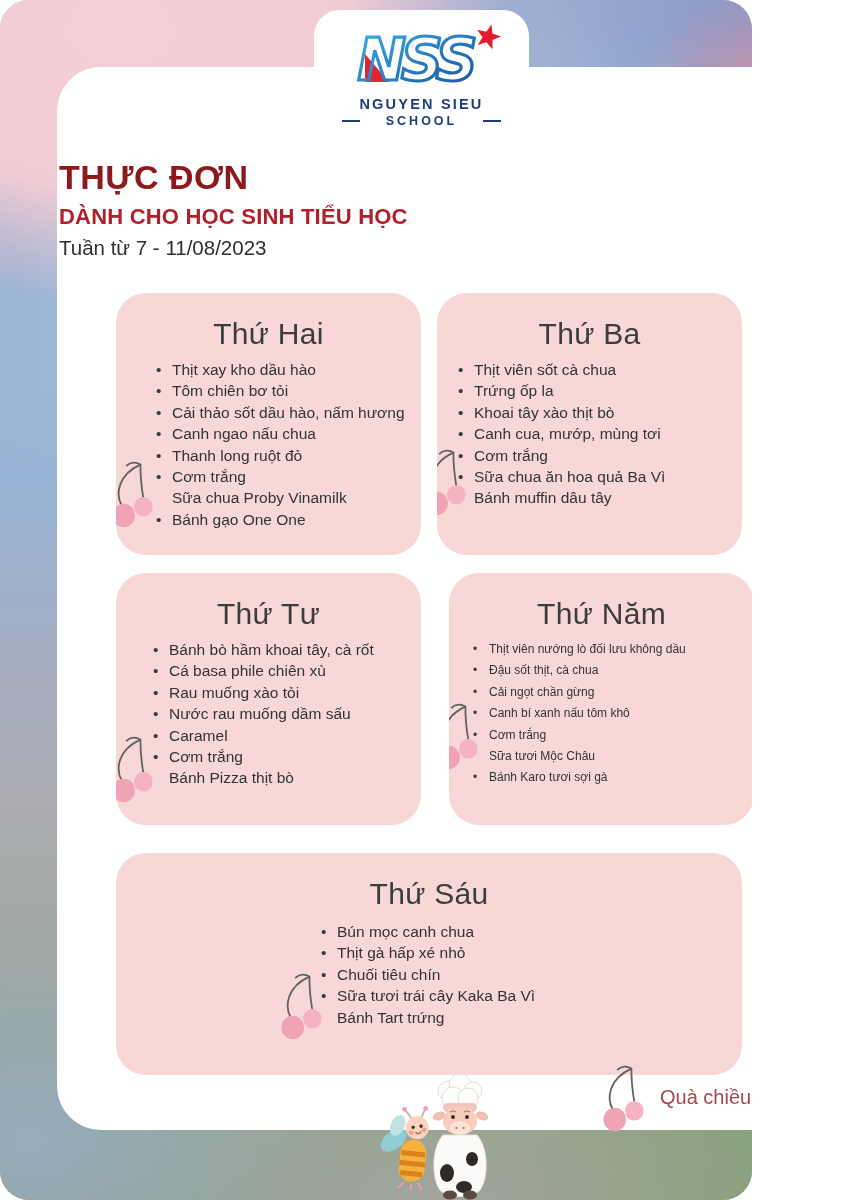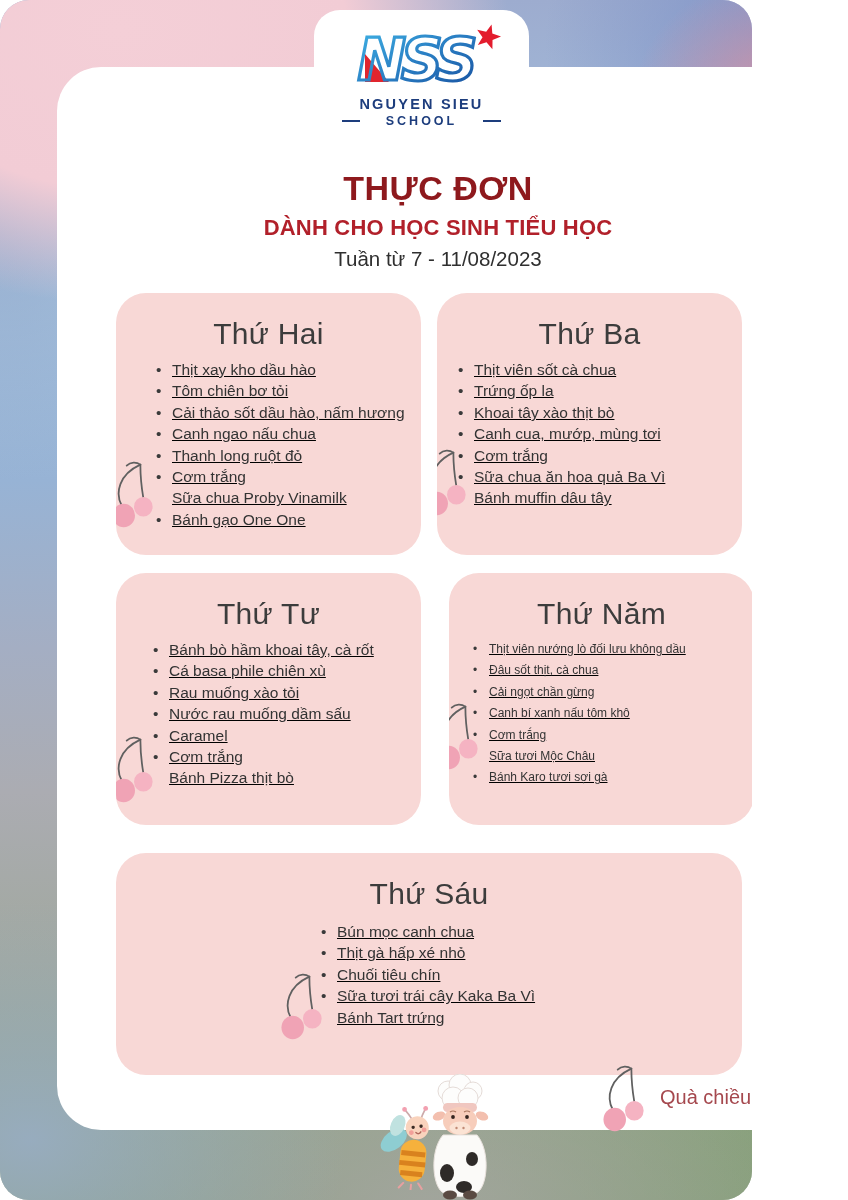--- a/index.html
+++ b/index.html
@@ -22,33 +22,33 @@
   .card{position:absolute;left:57px;top:67px;width:736px;height:1063px;background:#fff;border-radius:44px;}
   .logo-tab{position:absolute;left:314px;top:10px;width:215px;height:70px;background:#fff;border-radius:26px 26px 0 0;}
 
   .logo-block{position:absolute;left:314px;top:24px;width:215px;display:flex;flex-direction:column;align-items:center;}
   .nss-art{display:block;}
   .school-name{margin-top:6px;font-size:14.5px;font-weight:bold;letter-spacing:2.2px;color:var(--logo-navy);text-align:center;}
   .school-word-row{margin-top:2px;display:flex;align-items:center;gap:26px;}
   .school-word{font-size:12.5px;font-weight:bold;letter-spacing:3px;color:var(--logo-navy);}
   .dash{width:18px;height:2px;background:var(--logo-navy);}
 
-  .title,.subtitle,.week{position:absolute;left:57px;width:736px;text-align:center;margin:13px;}
+  .title,.subtitle,.week{position:absolute;left:57px;width:736px;text-align:left;margin:2px;}
   .title{top:156px;font-size:34px;font-weight:bold;letter-spacing:.5px;color:var(--title-maroon);}
   .subtitle{top:202px;font-size:22px;font-weight:bold;letter-spacing:.2px;color:var(--subtitle-red);}
   .week{top:234px;font-size:20.5px;color:#2f2f2f;}
 
   .day-card{position:absolute;background:var(--card-pink);border-radius:30px;overflow:hidden;box-sizing:border-box;padding-top:22px;}
   .day-0{left:116px;top:293px;width:305px;height:262px;}
   .day-1{left:437px;top:293px;width:305px;height:262px;}
   .day-2{left:116px;top:573px;width:305px;height:252px;}
   .day-3{left:449px;top:573px;width:305px;height:252px;}
   .day-4{left:116px;top:853px;width:626px;height:222px;}
   .day-title{margin:0;text-align:center;font-size:30px;line-height:38px;font-weight:500;color:var(--day-title);letter-spacing:.3px;}
-  .menu-list{list-style:none;margin:6px 0 0 0;padding:0 17px 0 41px;text-decoration:underline;}
+  .menu-list{list-style:none;margin:6px 0 0 0;padding:0 17px 0 41px;}
   .day-1 .menu-list{padding-left:22px;}
   .day-2 .menu-list{padding-left:38px;}
   .day-3 .menu-list{padding-left:25px;}
   .day-3 .menu-list li{font-size:12px;}
   .day-4 .menu-list{margin-top:8px;padding-left:206px;}
   .menu-list li{position:relative;padding-left:15px;font-size:15.5px;line-height:21.4px;color:#333;white-space:nowrap;}
   .menu-list li::before{content:"•";position:absolute;left:-1px;top:0;color:#3a3a3a;}
   .menu-list li.no-bullet::before{content:"";}
 
   .cherry{position:absolute;width:47px;height:70px;}

